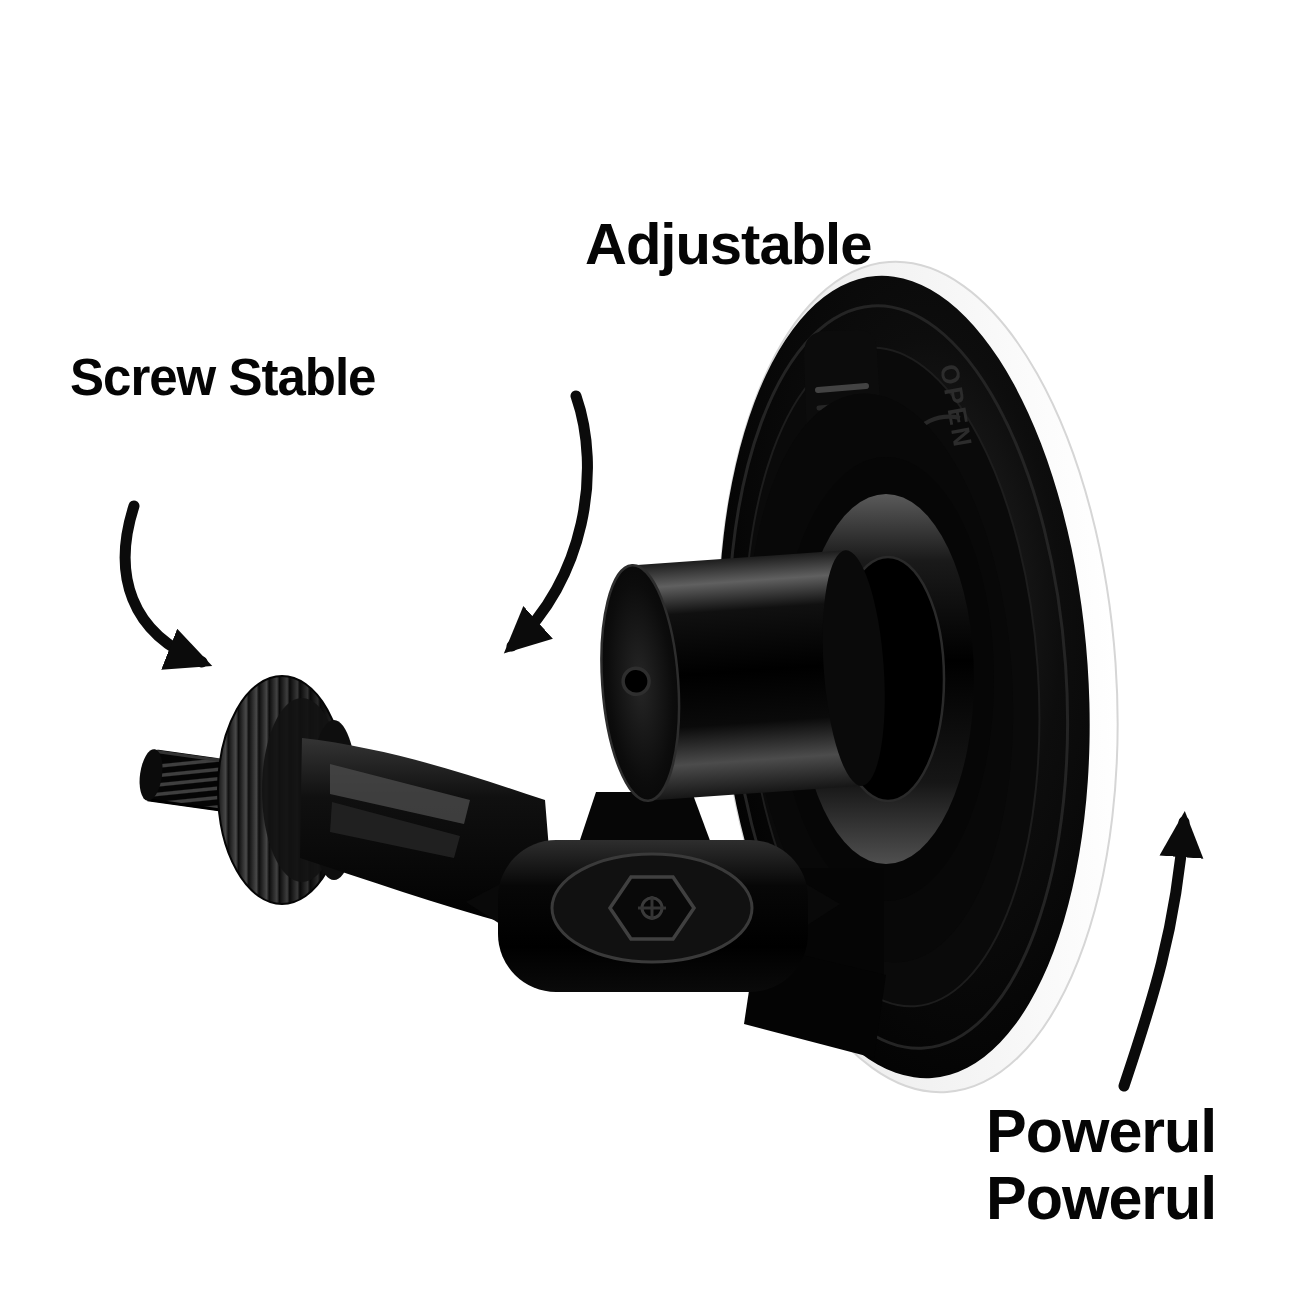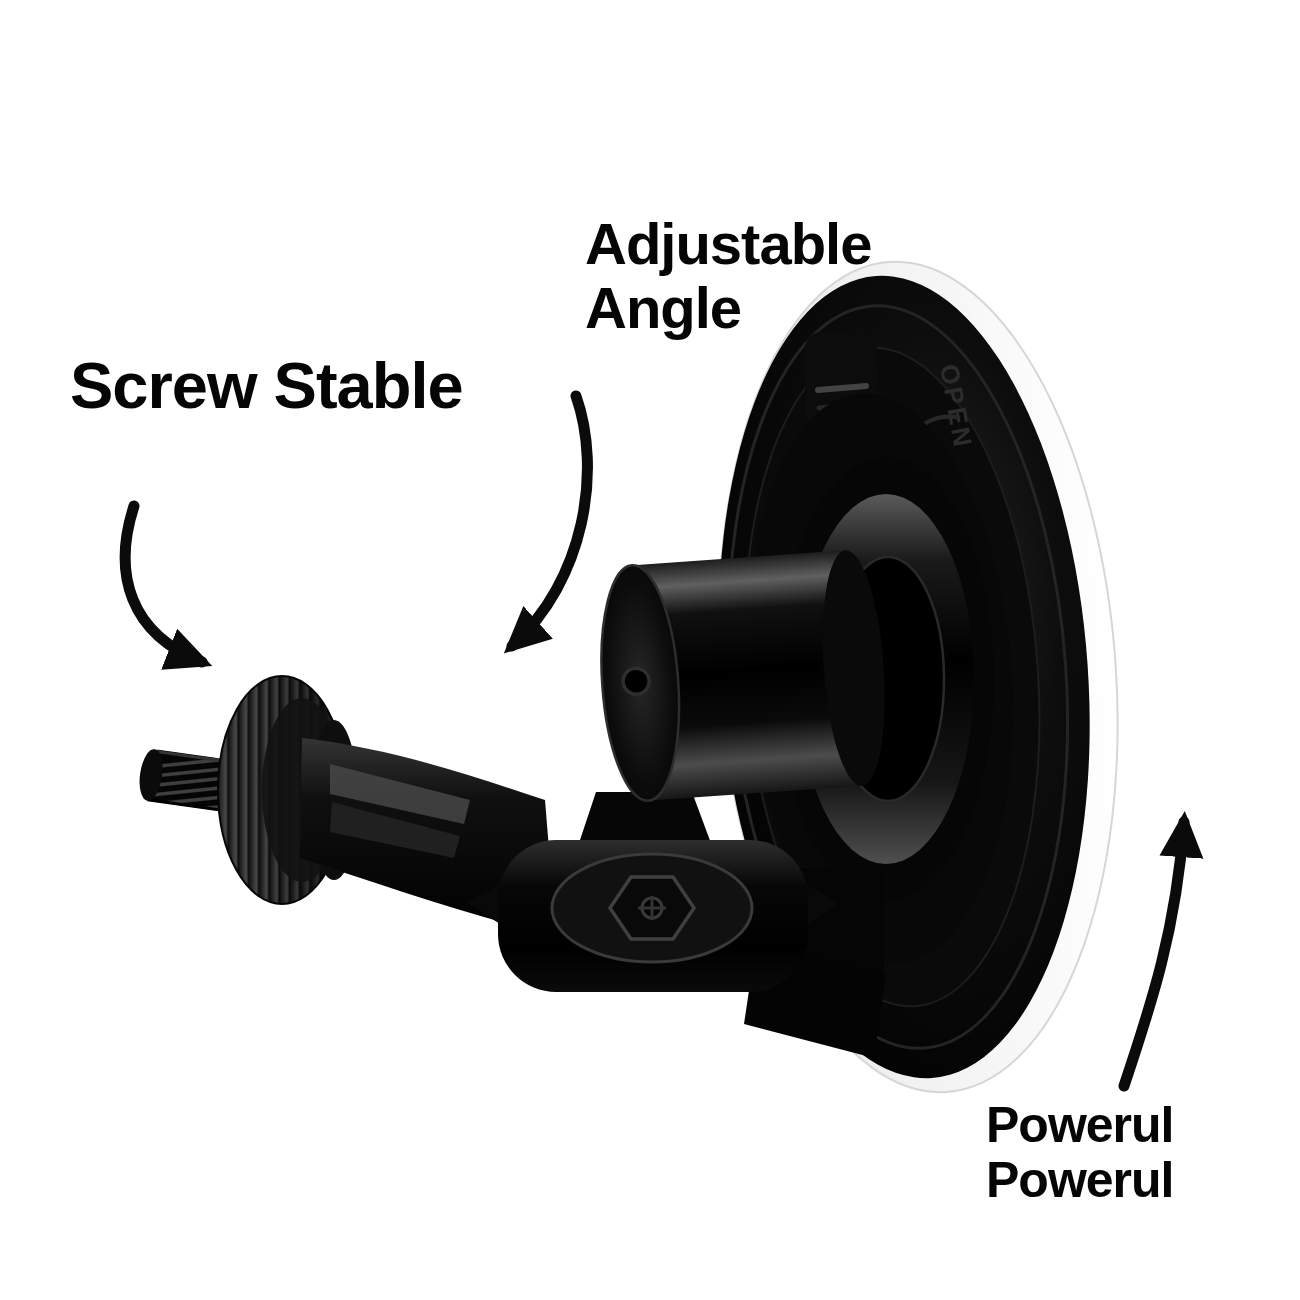--- a/index.html
+++ b/index.html
@@ -13,22 +13,22 @@
   .label{
     position:absolute;
     font-weight:700;
     color:#050505;
     line-height:1.1;
     letter-spacing:-1px;
     white-space:nowrap;
   }
   .label span{display:block;}
   #label-angle{left:550px;top:212px;font-size:58px;margin-left:35px;}
-  #label-screw{left:70px;top:350px;font-size:65px;}
-  #label-suction{left:986px;top:1098px;font-size:50px;}
+  #label-screw{left:70px;top:350px;font-size:51px;}
+  #label-suction{left:986px;top:1098px;font-size:61px;}
   svg{position:absolute;left:0;top:0;}
 </style>
 </head>
 <body>
 
 <div class="canvas">
 
   <svg width="1300" height="1300" viewBox="0 0 1300 1300">
     <defs>
       <radialGradient id="discGrad" cx="0.62" cy="0.40" r="0.8">
@@ -199,21 +199,20 @@
 
     <g fill="none" stroke="#0b0b0b" stroke-width="11" stroke-linecap="round">
       <path d="M134,506 C112,574 130,634 202,662" marker-end="url(#arrowhead)"></path>
       <path d="M576,396 C602,470 585,580 512,646" marker-end="url(#arrowhead)"></path>
       <path d="M1124,1086 C1150,1008 1176,932 1184,822" marker-end="url(#arrowhead)"></path>
     </g>
   </svg>
 
   <div class="label" id="label-angle">
     <span>Adjustable</span>
-    <span>Angle</span>
   </div>
 
   <div class="label" id="label-screw">
     <span>Screw Stable</span>
   </div>
 
   <div class="label" id="label-suction">
     <span>Powerul</span>
     <span>Powerul</span>
   </div>

